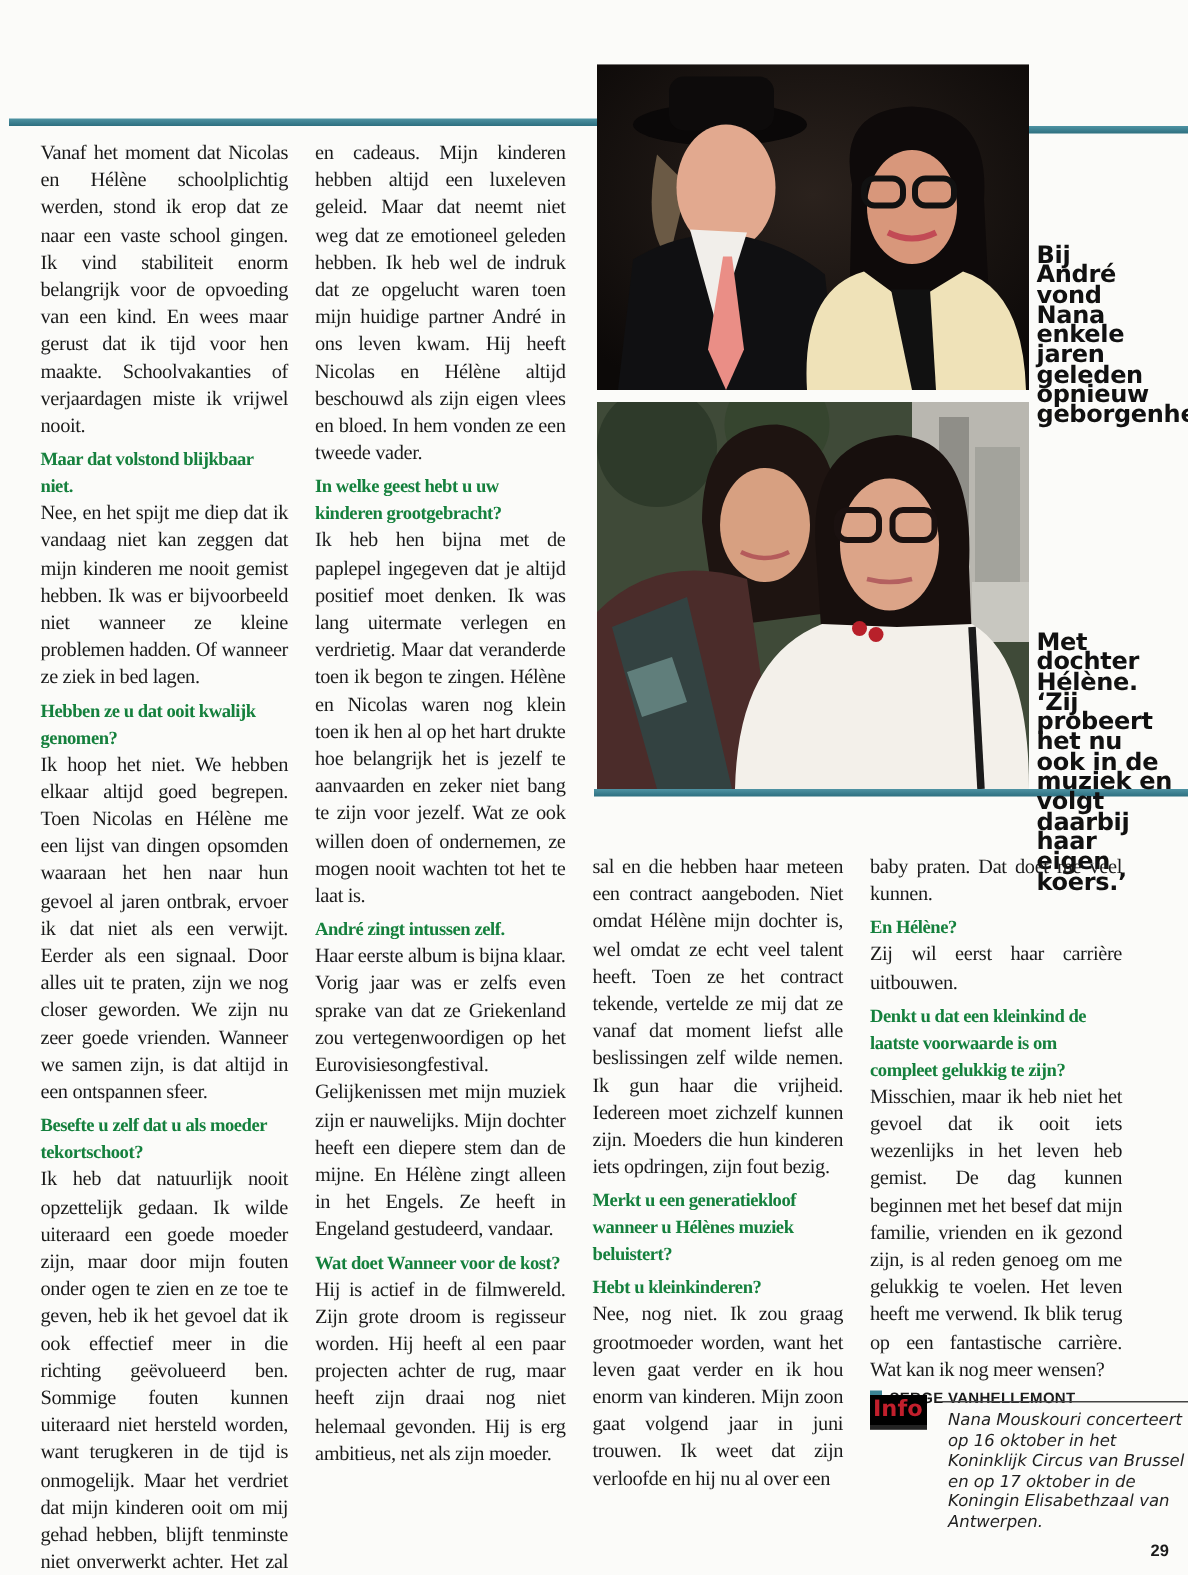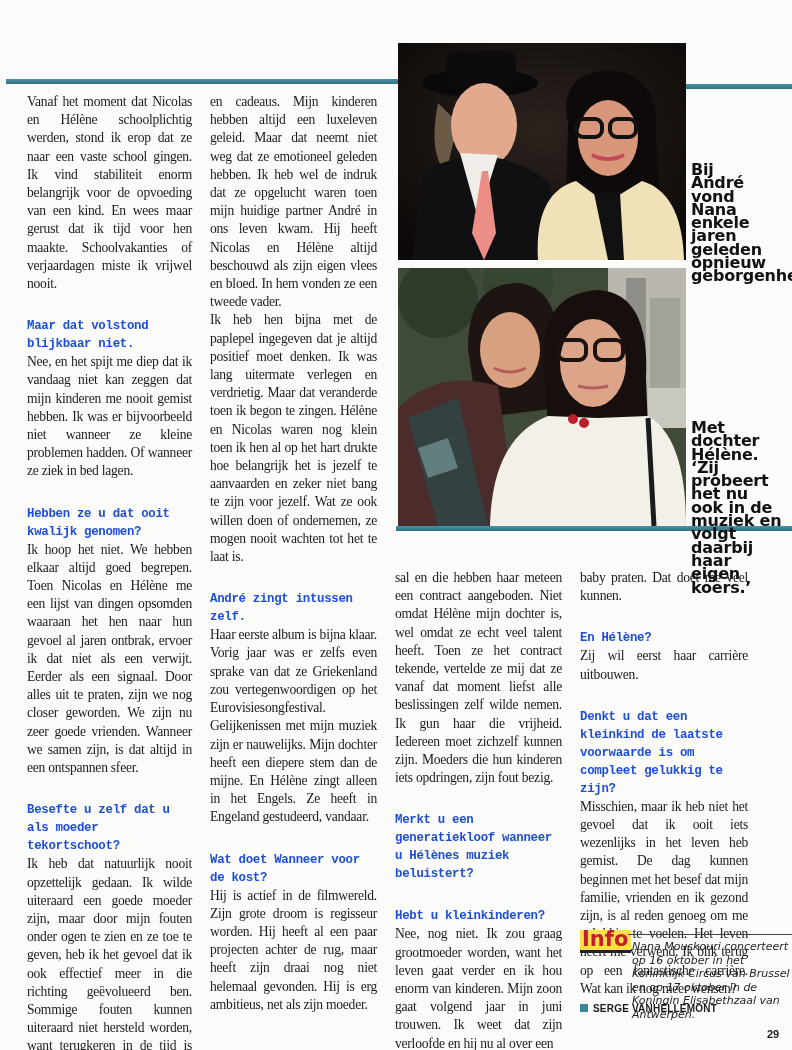--- a/index.html
+++ b/index.html
@@ -1,31 +1,31 @@
 <!DOCTYPE html>
 <html><head>
 <meta charset="utf-8">
 <style>
   html,body{margin:0;padding:0;}
   body{width:792px;height:1050px;background:#fbfbf9;position:relative;overflow:hidden;
        font-family:"Liberation Serif","DejaVu Serif",serif;color:#1b1b1b;}
   .rule{position:absolute;height:5px;background:linear-gradient(#4e93a3,#2d6f80);}
   .col{position:absolute;font-size:13.6px;line-height:18.2px;letter-spacing:-0.25px;}
   .col p{margin:0;text-align:justify;}
-  .col h3{margin:24px 0 0 0;font-family:Liberation Mono, monospace;font-weight:bold;
-          font-size:12.4px;line-height:18px;letter-spacing:-0.3px;color:#1d4ed8;}
+  .col h3{margin:4px 0 0 0;font-family:Liberation Serif, serif;font-weight:bold;
+          font-size:12.4px;line-height:18px;letter-spacing:-0.3px;color:#15803d;}
   .col h3:first-child{margin-top:0;}
   .photo{position:absolute;overflow:hidden;}
   .caption{position:absolute;font-family:"DejaVu Sans","Liberation Sans",sans-serif;font-weight:bold;
            font-size:16px;line-height:13.3px;color:#111;letter-spacing:-0.2px;}
   .byline{font-family:"Liberation Sans",sans-serif;font-size:10px;font-weight:bold;margin-top:2px;letter-spacing:0.2px;}
   .byline .sq{display:inline-block;width:8px;height:8px;background:#3b8495;margin-right:5px;vertical-align:0;}
   .info-box{position:absolute;left:580px;top:930px;width:212px;}
-  .info-label{position:absolute;left:0;top:0;background:#fde047;color:#c21f2c;font-family:"DejaVu Sans",sans-serif;
-              font-weight:bold;font-size:21px;line-height:17px;padding:1px 3px 2px 2px;border-bottom:3px solid #222;}
+  .info-label{position:absolute;left:0;top:0;background:#000000;color:#c21f2c;font-family:"DejaVu Sans",sans-serif;
+              font-weight:bold;font-size:15px;line-height:17px;padding:1px 3px 2px 2px;border-bottom:3px solid #222;}
   .info-line{position:absolute;left:48px;top:4px;right:0;border-top:1px solid #444;}
   .info-text{position:absolute;left:52px;top:10px;width:160px;font-family:"DejaVu Sans",sans-serif;font-style:italic;
              font-size:11px;line-height:13.6px;color:#222;}
   .page-num{position:absolute;left:736px;top:1028px;font-family:"Liberation Sans",sans-serif;font-weight:bold;font-size:11px;margin-left:31px;}
 </style>
 </head>
 <body>
 
 <div class="rule" style="left:6px;top:79px;width:392px;"></div>
 <div class="rule" style="left:686px;top:84px;width:106px;"></div>
@@ -94,20 +94,21 @@
     <p>Vanaf het moment dat Nicolas en Hélène schoolplichtig werden, stond ik erop dat ze naar een vaste school gingen. Ik vind stabiliteit enorm belangrijk voor de opvoeding van een kind. En wees maar gerust dat ik tijd voor hen maakte. Schoolvakanties of verjaardagen miste ik vrijwel nooit.</p>
     <h3>Maar dat volstond blijkbaar niet.</h3>
     <p>Nee, en het spijt me diep dat ik vandaag niet kan zeggen dat mijn kinderen me nooit gemist hebben. Ik was er bijvoorbeeld niet wanneer ze kleine problemen hadden. Of wanneer ze ziek in bed lagen.</p>
     <h3>Hebben ze u dat ooit kwalijk genomen?</h3>
     <p>Ik hoop het niet. We hebben elkaar altijd goed begrepen. Toen Nicolas en Hélène me een lijst van dingen opsomden waaraan het hen naar hun gevoel al jaren ontbrak, ervoer ik dat niet als een verwijt. Eerder als een signaal. Door alles uit te praten, zijn we nog closer geworden. We zijn nu zeer goede vrienden. Wanneer we samen zijn, is dat altijd in een ontspannen sfeer.</p>
     <h3>Besefte u zelf dat u als moeder tekortschoot?</h3>
     <p>Ik heb dat natuurlijk nooit opzettelijk gedaan. Ik wilde uiteraard een goede moeder zijn, maar door mijn fouten onder ogen te zien en ze toe te geven, heb ik het gevoel dat ik ook effectief meer in die richting geëvolueerd ben. Sommige fouten kunnen uiteraard niet hersteld worden, want terugkeren in de tijd is onmogelijk. Maar het verdriet dat mijn kinderen ooit om mij gehad hebben, blijft tenminste niet onverwerkt achter. Het zal nooit een trauma voor hen zijn.</p>
   </div>
 <div class="col" id="col2" style="left:210px;top:93px;width:167px;">
     <p>en cadeaus. Mijn kinderen hebben altijd een luxeleven geleid. Maar dat neemt niet weg dat ze emotioneel geleden hebben. Ik heb wel de indruk dat ze opgelucht waren toen mijn huidige partner André in ons leven kwam. Hij heeft Nicolas en Hélène altijd beschouwd als zijn eigen vlees en bloed. In hem vonden ze een tweede vader.</p>
+    <h3>In welke geest hebt u uw kinderen grootgebracht?</h3>
     <p>Ik heb hen bijna met de paplepel ingegeven dat je altijd positief moet denken. Ik was lang uitermate verlegen en verdrietig. Maar dat veranderde toen ik begon te zingen. Hélène en Nicolas waren nog klein toen ik hen al op het hart drukte hoe belangrijk het is jezelf te aanvaarden en zeker niet bang te zijn voor jezelf. Wat ze ook willen doen of ondernemen, ze mogen nooit wachten tot het te laat is.</p>
     <h3>André zingt intussen zelf.</h3>
     <p>Haar eerste album is bijna klaar. Vorig jaar was er zelfs even sprake van dat ze Griekenland zou vertegenwoordigen op het Eurovisiesongfestival. Gelijkenissen met mijn muziek zijn er nauwelijks. Mijn dochter heeft een diepere stem dan de mijne. En Hélène zingt alleen in het Engels. Ze heeft in Engeland gestudeerd, vandaar.</p>
     <h3>Wat doet Wanneer voor de kost?</h3>
     <p>Hij is actief in de filmwereld. Zijn grote droom is regisseur worden. Hij heeft al een paar projecten achter de rug, maar heeft zijn draai nog niet helemaal gevonden. Hij is erg ambitieus, net als zijn moeder.</p>
   </div>
 <div class="col" id="col3" style="left:395px;top:569px;width:167px;">
     <p>sal en die hebben haar meteen een contract aangeboden. Niet omdat Hélène mijn dochter is, wel omdat ze echt veel talent heeft. Toen ze het contract tekende, vertelde ze mij dat ze vanaf dat moment liefst alle beslissingen zelf wilde nemen. Ik gun haar die vrijheid. Iedereen moet zichzelf kunnen zijn. Moeders die hun kinderen iets opdringen, zijn fout bezig.</p>
     <h3>Merkt u een generatiekloof wanneer u Hélènes muziek beluistert?</h3>
     <h3>Hebt u kleinkinderen?</h3>

